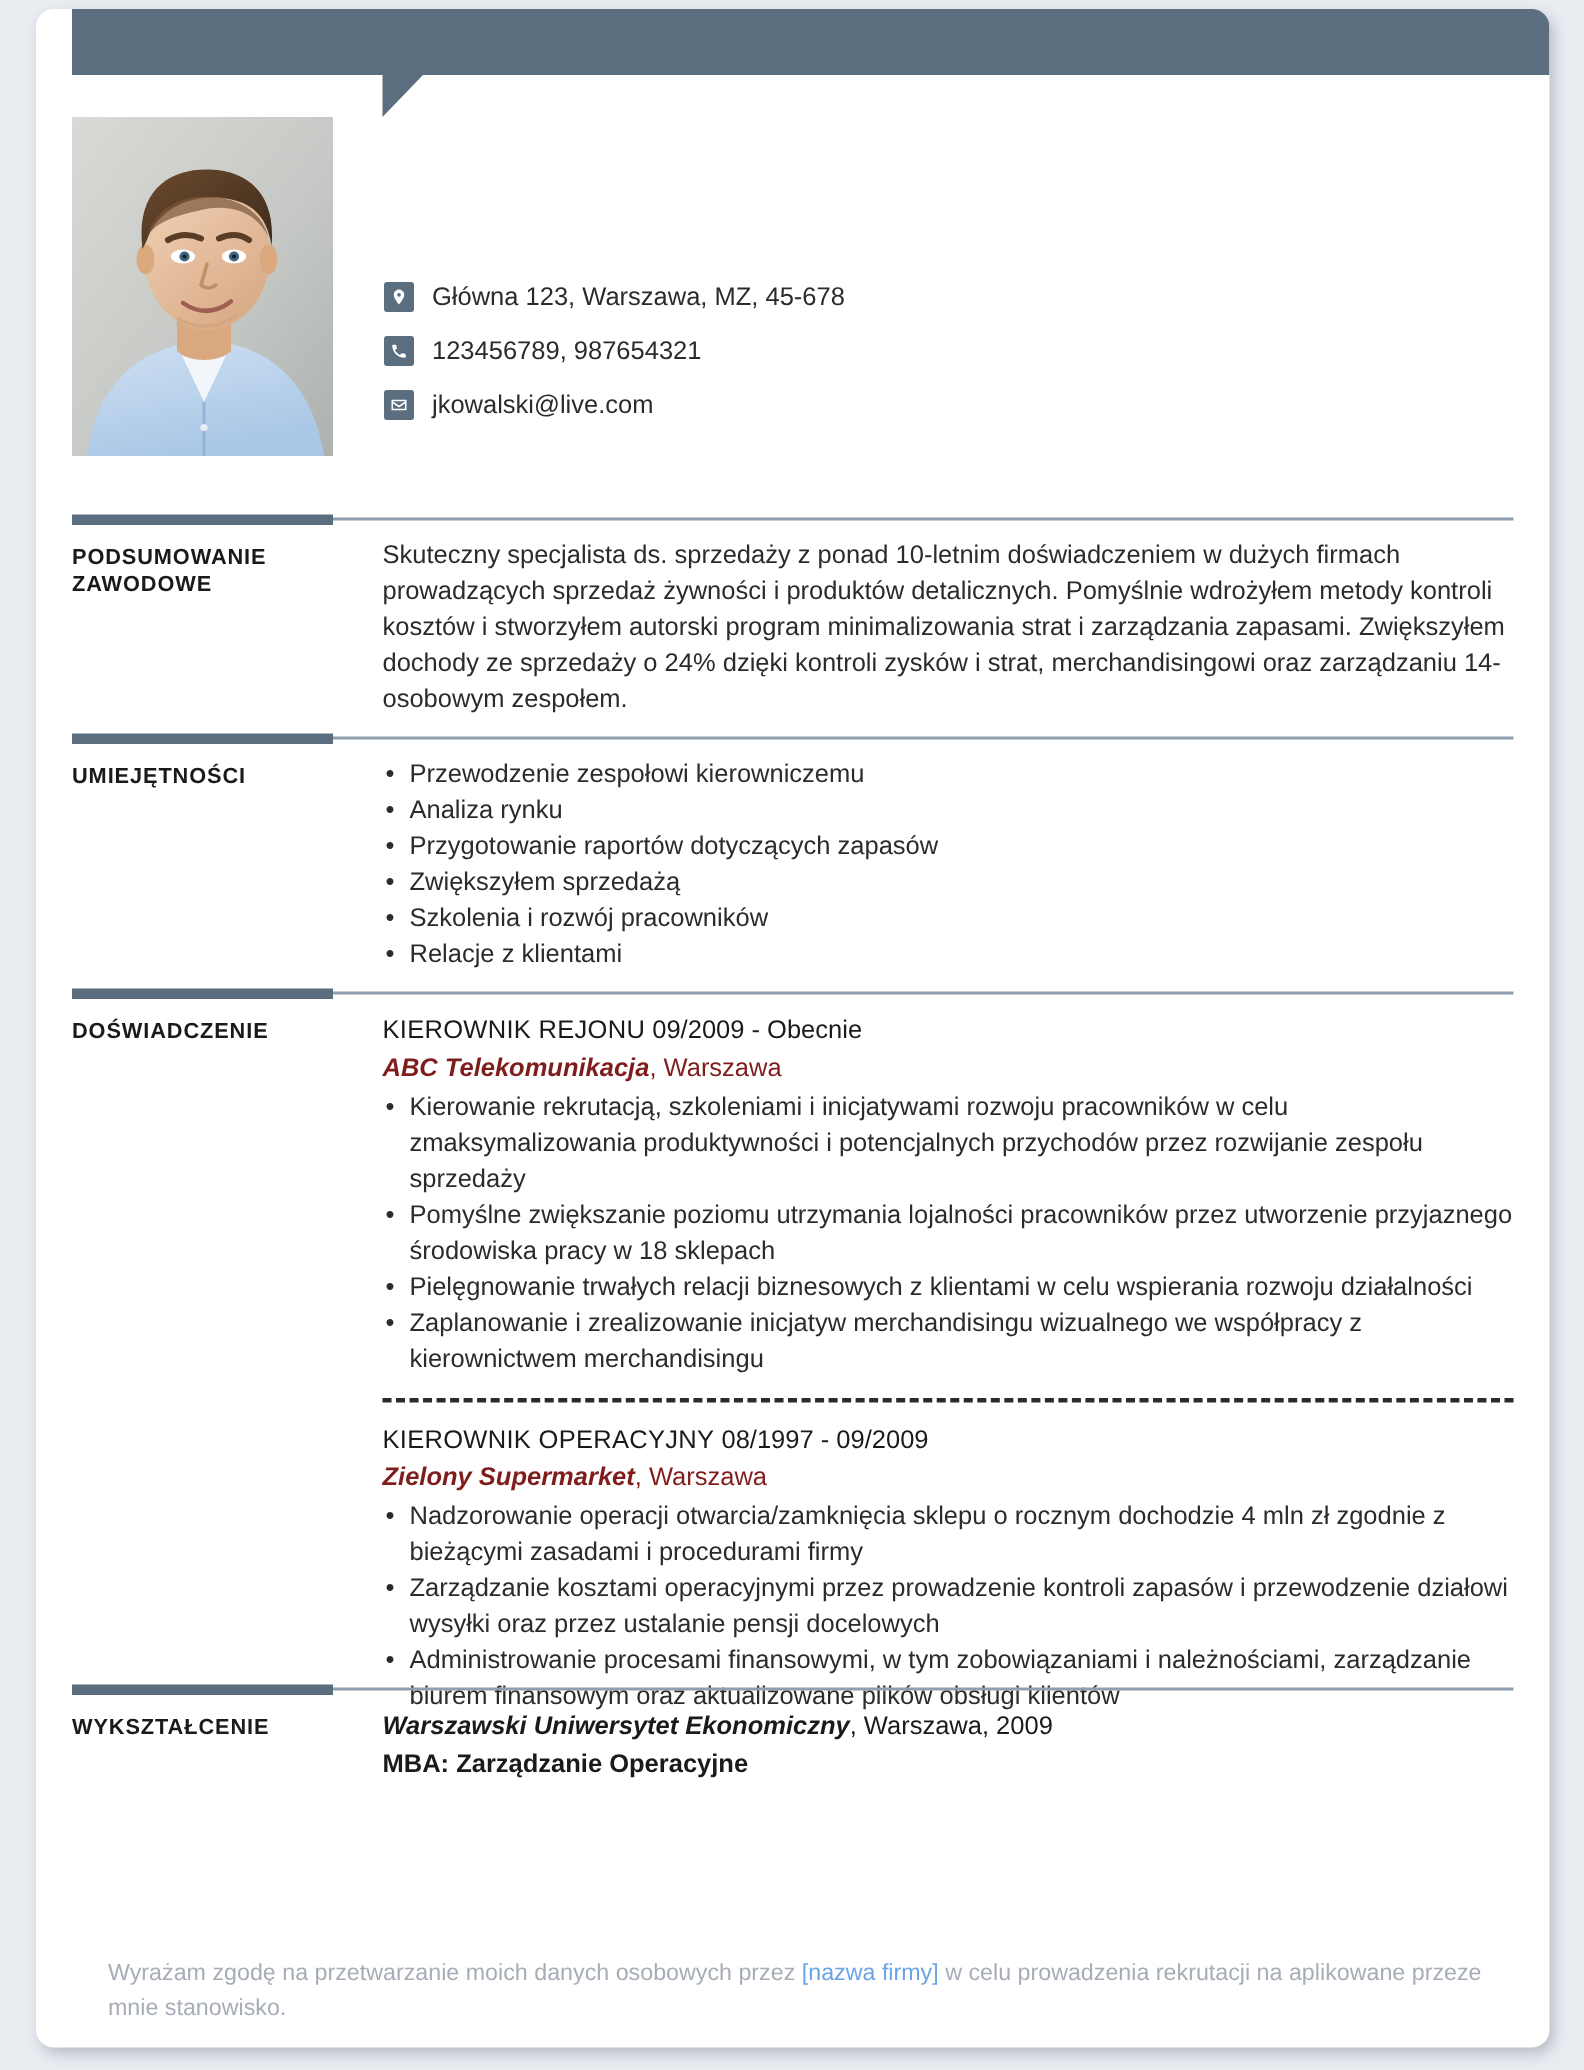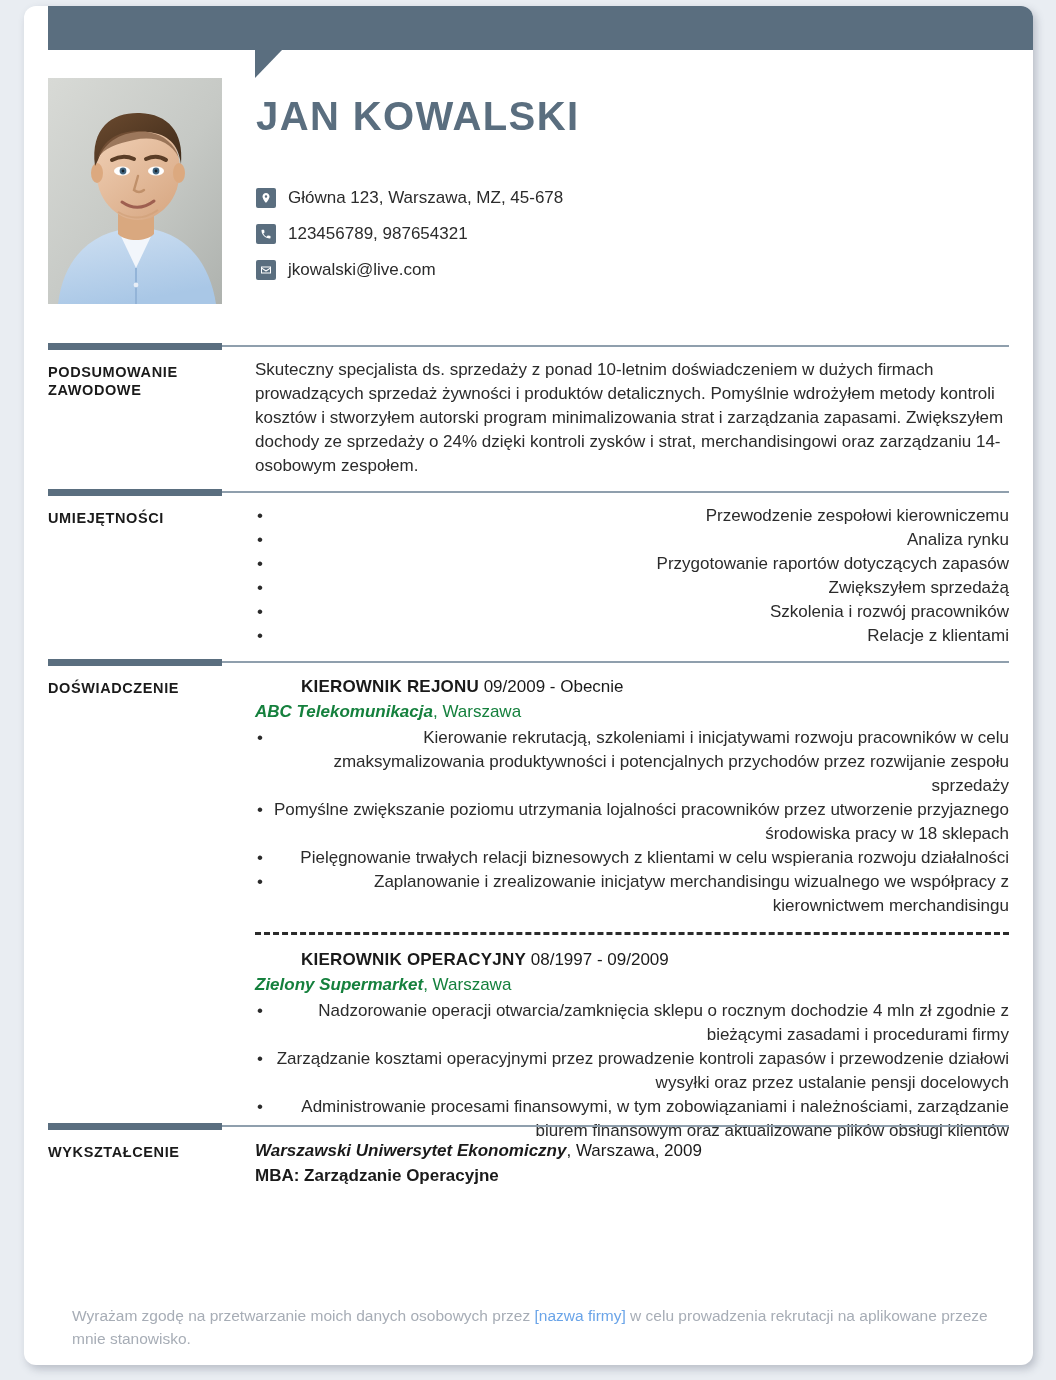--- a/index.html
+++ b/index.html
@@ -121,34 +121,33 @@
   }
 
   ul.bullets { list-style: none; }
   ul.bullets li {
     position: relative;
     font-size: 17px;
     line-height: 24px;
     color: #2b2b2b;
     padding-left: 18px;
     margin-bottom: 0;
-    text-align: right;
   }
   ul.bullets li::before {
     content: "\2022";
     position: absolute; left: 2px; top: 0;
     color: #2b2b2b;
   }
 
   
   .job { margin-bottom: 0; }
   .job-title { font-size: 17px; line-height: 25px; color: #1a1a1a; }
-  .job-title .role { font-weight: bold; letter-spacing: 0.2px; margin-left: 46px; }
+  .job-title .role { font-weight: normal; letter-spacing: 0.2px; }
   .job-title .dates { font-weight: normal; }
-  .job-org { font-size: 17px; line-height: 25px; color: #15803d; }
+  .job-org { font-size: 17px; line-height: 25px; color: #7f1d1d; }
   .job-org .company { font-weight: bold; font-style: italic; }
   .job-org .city { font-style: normal; }
   .job ul.bullets { margin-top: 2px; }
   .job-sep {
     border: 0;
     border-top: 3px dashed #2b2b2b;
     margin: 14px 0 12px 0;
   }
 
   
@@ -228,21 +227,20 @@
       <circle cx="108" cy="93" r="1.4" fill="#15212b"></circle>
 
       <path d="M90 98 L86 112 q5 4 10 0" stroke="#c0906a" stroke-width="2.4" fill="none" stroke-linecap="round"></path>
 
       <path d="M74 124 q16 11 32 -1" stroke="#9e5f50" stroke-width="3" fill="none" stroke-linecap="round"></path>
 
       <path d="M70 134 q20 12 40 -2" stroke="#cf9e77" stroke-width="2" fill="none" opacity="0.6"></path>
     </svg>
   </div>
 
-  <div class="name">JAN KOWALSKI</div>
 
   <div class="contacts">
 
     <div class="contact-row">
       <span class="c-icon">
         <svg viewBox="0 0 24 24">
             <path d="M12 2C8.1 2 5 5.1 5 9c0 5.2 7 13 7 13s7-7.8 7-13c0-3.9-3.1-7-7-7zm0 9.5A2.5 2.5 0 1 1 12 6.5a2.5 2.5 0 0 1 0 5z"></path>
           </svg>
       </span>
       <span class="c-text">Główna 123, Warszawa, MZ, 45-678</span>

